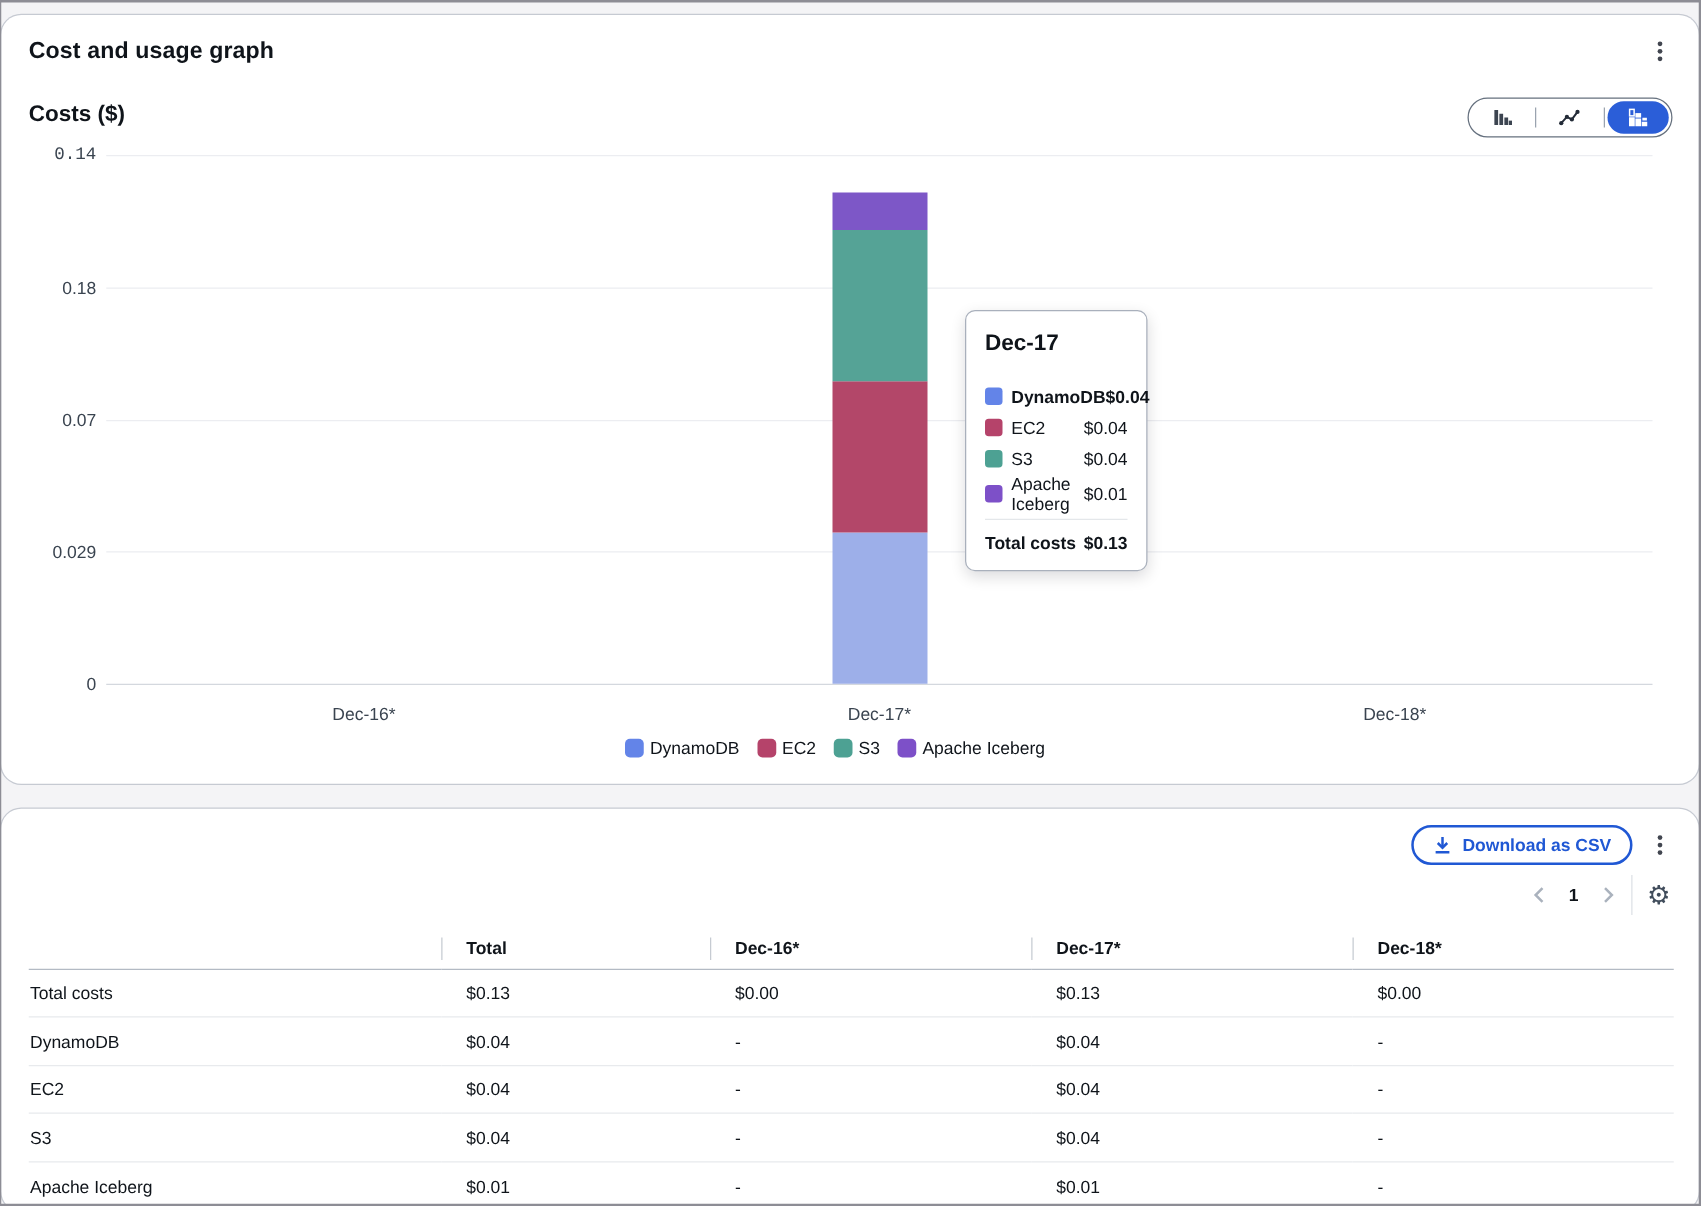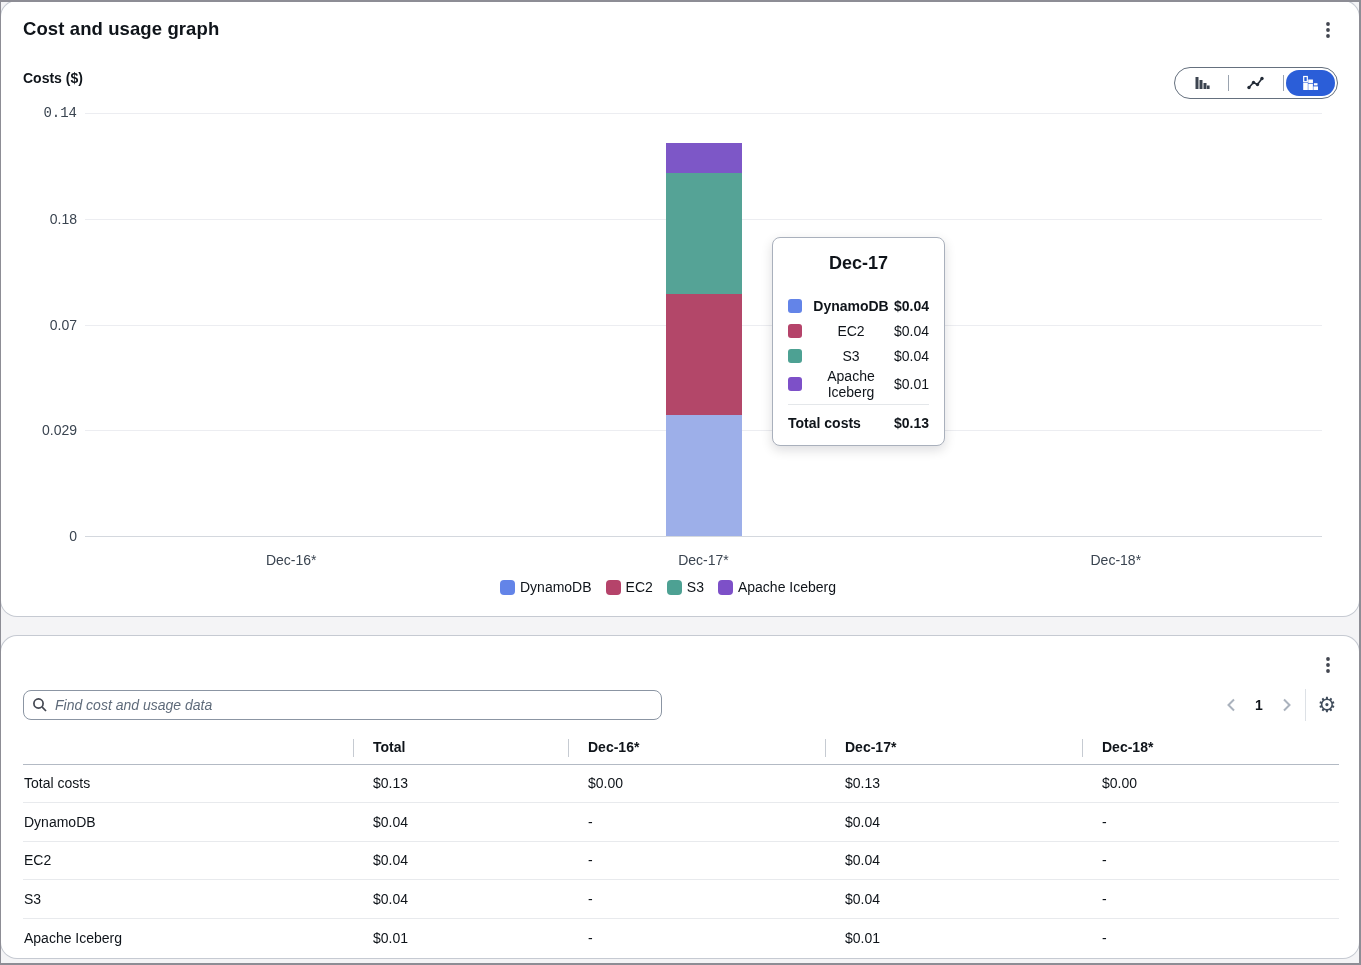--- a/index.html
+++ b/index.html
@@ -5,57 +5,57 @@
   * { margin:0; padding:0; box-sizing:border-box; }
   html,body { width:1361px; height:965px; overflow:hidden; background:#fff;
     font-family:"Liberation Sans", sans-serif; color:#0f141a; }
   .frame { position:absolute; left:0; top:0; width:1361px; height:965px; background:#f4f4f6; }
   .edge { position:absolute; background:#8d8d95; z-index:50; }
   .edge.top { left:0; top:0; width:1361px; height:2px; }
   .edge.bottom { left:0; top:963px; width:1361px; height:2px; }
   .edge.left { left:0; top:0; width:1px; height:965px; }
   .edge.right { left:1359px; top:0; width:2px; height:965px; }
 
-  .card { position:absolute; background:#fff; box-shadow:0 0 0 1px #c6cad2; border-radius:16px; }
+  .card { position:absolute; background:#fff; box-shadow:0 0 0 1px #c6cad2; border-radius:16px;margin-top:11px; }
   .card-graph { left:1px; top:1px; width:1358px; height:615px; }
   .card-table { left:1px; top:636px; width:1358px; height:322px; }
 
   .card-title { position:absolute; font-size:18.5px; font-weight:bold; letter-spacing:0.1px; }
   .counter { color:#5f6b7a; font-weight:normal; }
 
   .kebab-btn { position:absolute; width:26px; height:26px; display:flex; align-items:center;
     justify-content:center; background:none; border:none; cursor:pointer; }
 
   
   .graph-title { left:22px; top:17px; }
   .kebab-graph { left:1314px; top:16px; }
-  .y-axis-title { position:absolute; left:22px; top:69px; font-size:14px; font-weight:bold; }
+  .y-axis-title { position:absolute; left:22px; top:69px; font-size:18px; font-weight:bold; }
 
   .segmented { position:absolute; left:1173px; top:66px; width:164px; height:32px;
     border:1px solid #65707e; border-radius:16px; background:#fff; display:flex; align-items:center; }
   .segment { position:relative; flex:1 1 0; height:26px; margin:2px; display:flex; align-items:center;
     justify-content:center; border:none; background:transparent; border-radius:14px; cursor:pointer; }
   .segment.selected { background:#2b5ed8; }
   .seg-divider { width:1px; height:16px; background:#9aa3af; flex:0 0 1px; }
 
   .plot-area { position:absolute; left:0; top:0; }
   .gridline { position:absolute; height:1px; background:#ecedf1; }
   .gridline.axis { background:#d4d8de; }
   .ytick { position:absolute; font-size:14px; color:#3a4450; text-align:right; width:70px; }
   .xtick { position:absolute; font-size:14px; color:#3a4450; text-align:center; width:120px; }
   .bar-seg { position:absolute; }
 
   .legend { position:absolute; left:0; top:578px; width:1334px; display:flex; justify-content:center;
     align-items:center; gap:14px; }
   .legend-item { display:flex; align-items:center; gap:5px; font-size:14px; cursor:pointer; }
   .legend-swatch { width:15px; height:15px; border-radius:4px; flex:0 0 15px; }
 
-  .chart-tooltip { position:absolute; left:771px; top:236px; width:173px; height:209px;
+  .chart-tooltip { position:absolute; left:771px; top:236px; width:146px; height:209px;
     background:#fff; border:1px solid #a9b0bc; border-radius:8px; padding:15px 15px 12px 15px;
-    box-shadow:0 4px 12px rgba(0,7,22,0.14); z-index:5;text-align:center; }
+    box-shadow:0 4px 12px rgba(0,7,22,0.14); z-index:5; }
   .tt-title { font-size:18px; font-weight:bold; margin-bottom:24px; }
   .tt-row { display:flex; align-items:center; margin-bottom:9px; font-size:14px; line-height:16px; }
   .tt-row .tt-swatch { width:14px; height:14px; border-radius:3px; margin-right:7px; flex:0 0 14px; }
   .tt-row .tt-label { flex:1 1 auto; max-width:84px; }
   .tt-row .tt-value { margin-left:auto; }
   .tt-row.highlighted .tt-label, .tt-row.highlighted .tt-value { font-weight:bold; }
   .tt-row.two-line { margin-top:-5px; margin-bottom:4px; }
   .tt-divider { height:1px; background:#e4e7ea; margin:2px 0 10px 0; }
   .tt-total { display:flex; font-size:14px; font-weight:bold; }
   .tt-total .tt-value { margin-left:auto; }
@@ -214,36 +214,37 @@
       <div class="tt-divider"></div>
       <div class="tt-total">
         <span class="tt-label">Total costs</span>
         <span class="tt-value">$0.13</span>
       </div>
     </div>
   </section>
 
   <section class="card card-table">
 
+    <button class="download-btn">
+      <svg width="16" height="16" viewBox="0 0 16 16">
+        <path d="M8 1.5 v8" stroke="#2058d4" stroke-width="2" fill="none"></path>
+        <path d="M4.2 6.4 L8 10.2 L11.8 6.4" stroke="#2058d4" stroke-width="2" fill="none"></path>
+        <path d="M2.5 13.8 h11" stroke="#2058d4" stroke-width="2" fill="none"></path>
+      </svg>
+      <span>Download as CSV</span>
+    </button>
 
     <button class="kebab-btn kebab-table">
       <svg width="16" height="18" viewBox="0 0 16 18">
         <circle cx="8" cy="3" r="1.9" fill="#424650"></circle>
           <circle cx="8" cy="9" r="1.9" fill="#424650"></circle>
           <circle cx="8" cy="15" r="1.9" fill="#424650"></circle>
       </svg>
     </button>
 
-    <div class="search-box">
-      <svg width="16" height="16" viewBox="0 0 16 16">
-        <circle cx="6.5" cy="6.5" r="4.6" fill="none" stroke="#424650" stroke-width="1.7"></circle>
-        <path d="M10.2 10.2 L14 14" stroke="#424650" stroke-width="1.7"></path>
-      </svg>
-      <input type="text" value="" placeholder="Find cost and usage data" style="">
-    </div>
 
     <div class="pager">
       <button class="pager-btn">
         <svg width="10" height="14" viewBox="0 0 10 14">
           <polyline points="8,1.5 2.5,7 8,12.5" fill="none" stroke="#aab2bd" stroke-width="2"></polyline>
         </svg>
       </button>
       <span class="pager-page">1</span>
       <button class="pager-btn">
         <svg width="10" height="14" viewBox="0 0 10 14">

